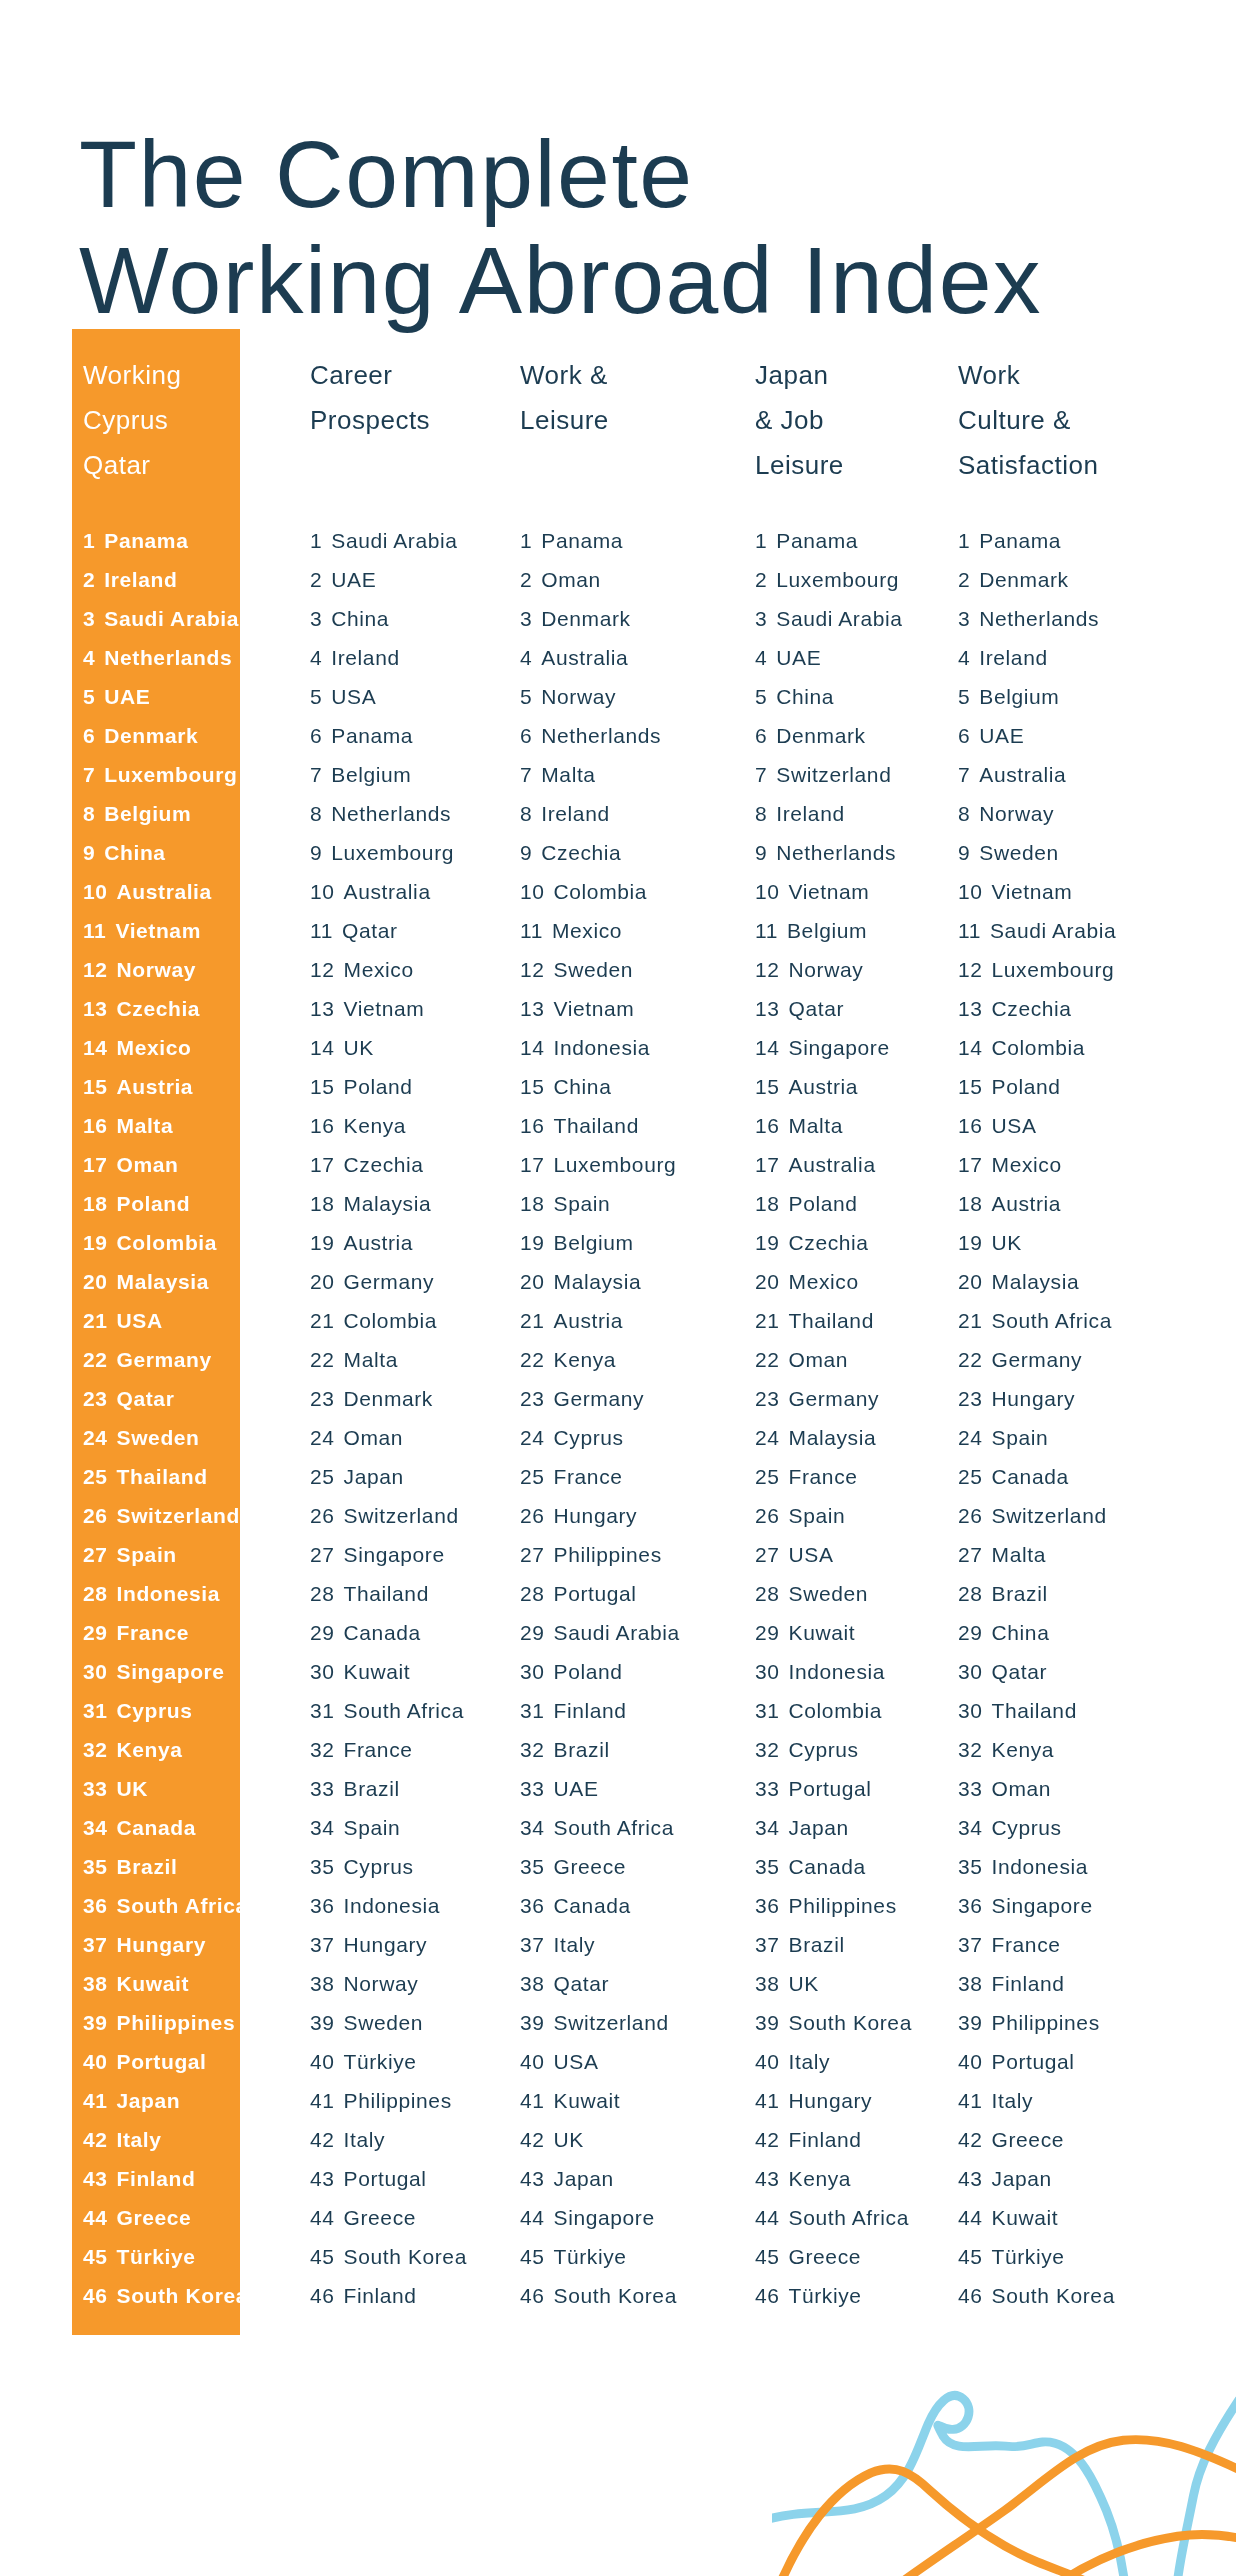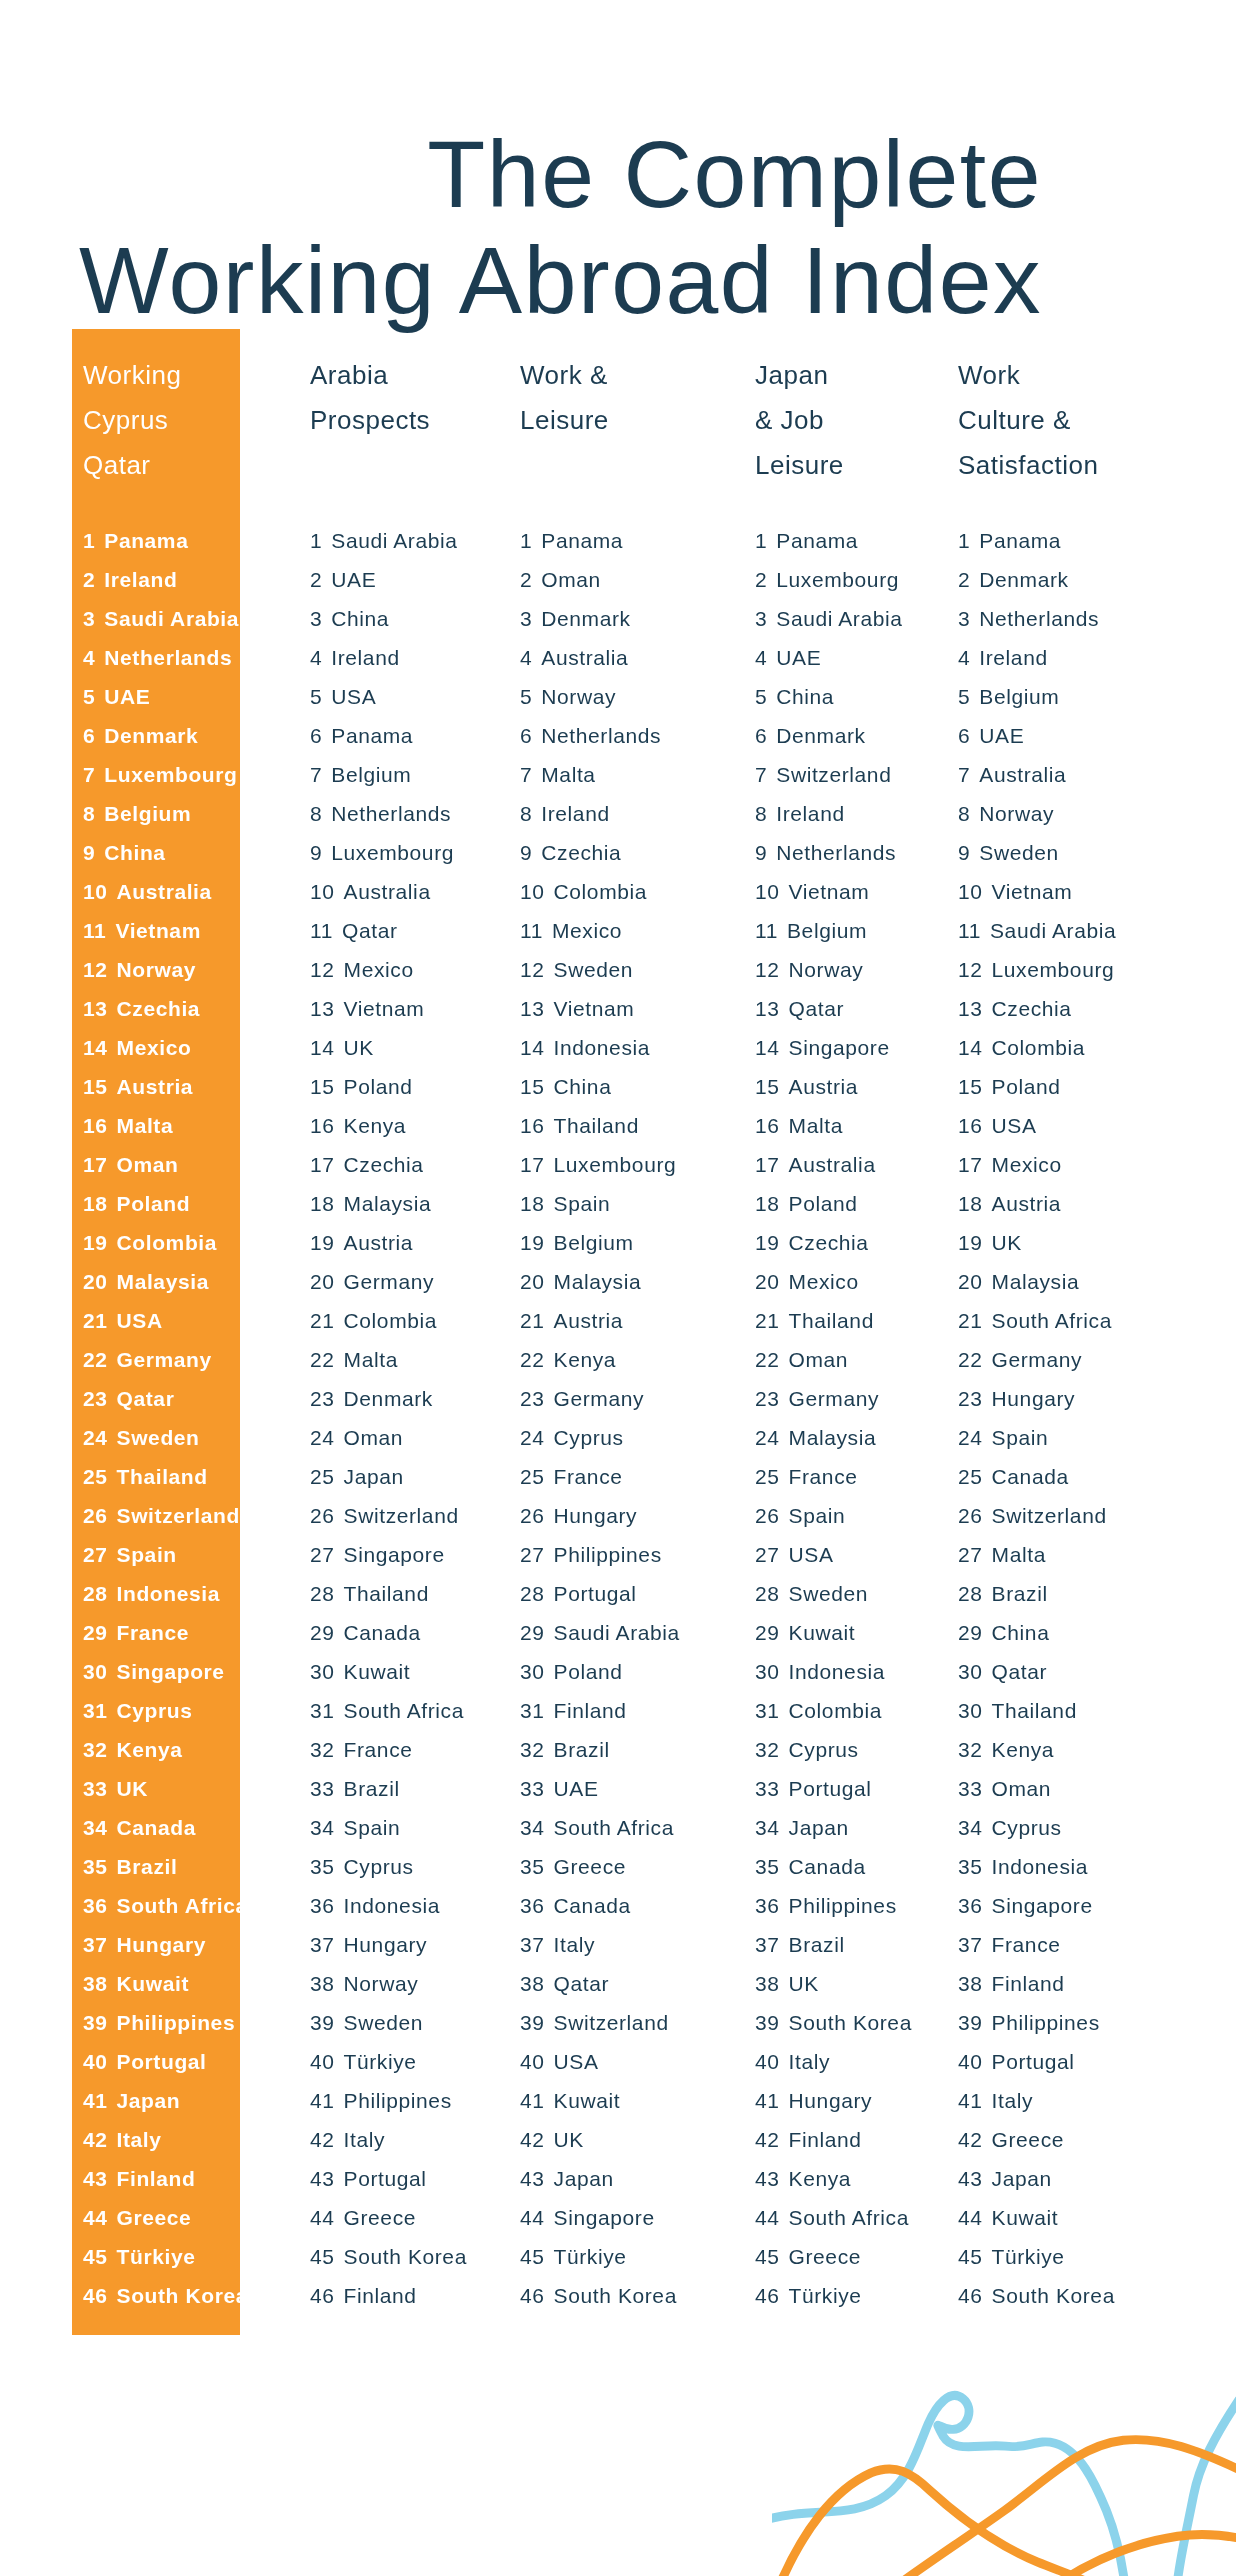--- a/index.html
+++ b/index.html
@@ -13,21 +13,20 @@
     --navy:#1C3C51;
     --light-blue:#8CD3EB;
     --white:#FFFFFF;
   }
   .title{
     position:absolute;left:79px;top:57px;
     font-size:95px;line-height:106px;
     font-weight:300;letter-spacing:1.5px;
     color:var(--navy);
     white-space:nowrap;
-    text-align:right;
   }
   .column{position:absolute;top:329px;width:230px;}
   .column.highlight{
     width:168px;height:2006px;
     background:var(--orange);
   }
   .col-header{padding-top:24px;}
   .col-header div{
     font-size:26px;line-height:45px;
     color:var(--navy);font-weight:500;
@@ -249,21 +248,21 @@
           <span class="country">Türkiye</span>
         </li>
         <li>
           <span class="rank">46</span>
           <span class="country">South Korea</span>
         </li>
       </ol>
     </section>
     <section class="column" style="left: 310px;">
       <header class="col-header">
-        <div>Arabia</div>
+        <div>Career</div>
         <div>Prospects</div>
       </header>
       <ol class="col-list">
         <li>
           <span class="rank">1</span>
           <span class="country">Saudi Arabia</span>
         </li>
         <li>
           <span class="rank">2</span>
           <span class="country">UAE</span>

